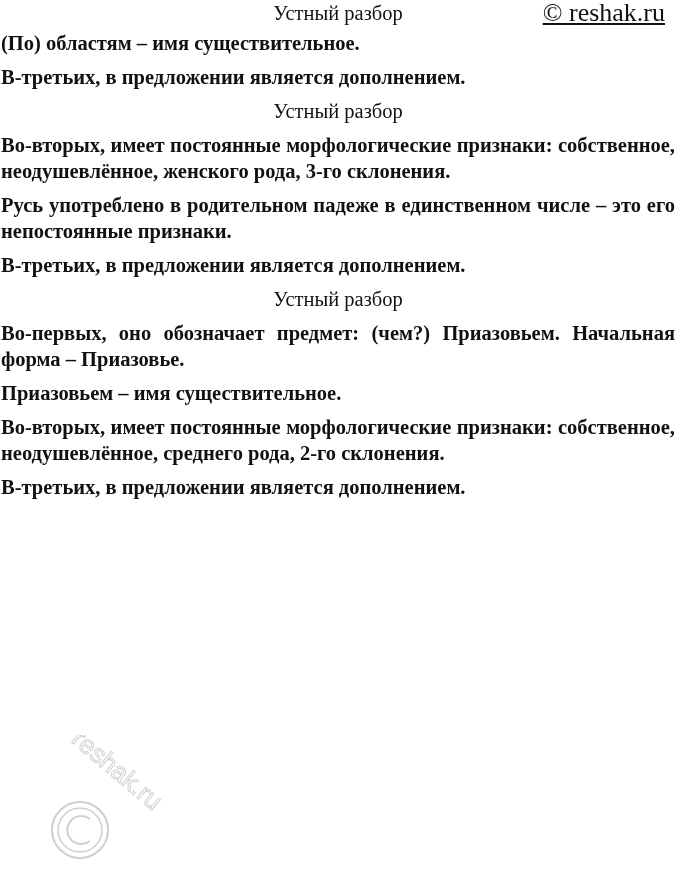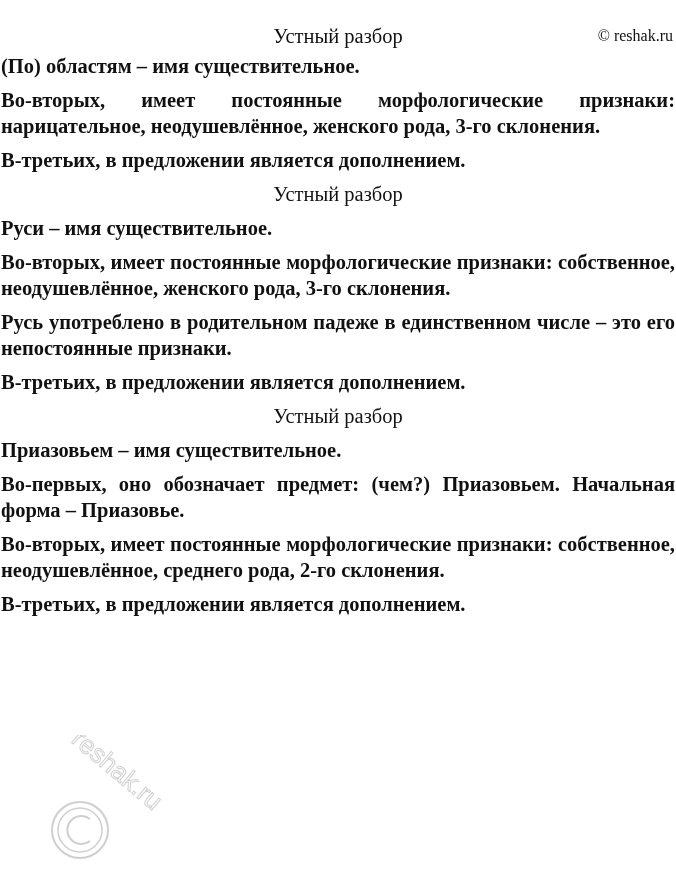--- a/index.html
+++ b/index.html
@@ -1,27 +1,27 @@
 <!DOCTYPE html>
 <html><head>
 <meta charset="utf-8">
 <style>
   html, body { margin: 0; padding: 0; background: #ffffff; }
   body {
     width: 676px; height: 893px; overflow: hidden; position: relative;
     font-family: "Liberation Serif", "DejaVu Serif", serif;
     color: #111111; font-size: 20.5px;
   }
-  .page { position: absolute; left: 1px; top: 0; width: 674px; margin-top: 23px; }
+  .page { position: absolute; left: 1px; top: 0; width: 674px; }
   .header-row { position: relative; height: 30px; }
   .section-title {
     text-align: center; font-size: 20.5px; line-height: 24px; padding-top: 1px;
   }
   .site-mark {
-    position: absolute; right: 2px; top: 1px; font-size: 16px; line-height: 24px;
+    position: absolute; right: 10px; top: 1px; font-size: 26px; line-height: 24px; text-decoration: underline;
   }
   p {
     margin: 0 0 8px 0; line-height: 26px; text-align: justify;
     text-align-last: left;
     font-weight: bold;
   }
   .sub-title {
     text-align: center; line-height: 26px; margin: 0 0 8px 0;
   }
   .watermark {
@@ -34,36 +34,34 @@
 
 <div class="page">
 
   <div class="header-row">
     <div class="section-title">Устный разбор</div>
     <div class="site-mark">© reshak.ru</div>
   </div>
 
   <div>
     <p>(По) областям – имя существительное.</p>
-    <p>Во-вторых, имеет постоянные морфологические признаки: нарицательное, неодушевлённое, женского рода, 3-го склонения.</p>
     <p>В-третьих, в предложении является дополнением.</p>
   </div>
 
   <div>
     <div class="sub-title">Устный разбор</div>
-    <p>Руси – имя существительное.</p>
     <p>Во-вторых, имеет постоянные морфологические признаки: собственное, неодушевлённое, женского рода, 3-го склонения.</p>
     <p>Русь употреблено в родительном падеже в единственном числе – это его непостоянные признаки.</p>
     <p>В-третьих, в предложении является дополнением.</p>
   </div>
 
   <div>
     <div class="sub-title">Устный разбор</div>
+    <p>Во-первых, оно обозначает предмет: (чем?) Приазовьем. Начальная форма – Приазовье.</p>
     <p>Приазовьем – имя существительное.</p>
-    <p>Во-первых, оно обозначает предмет: (чем?) Приазовьем. Начальная форма – Приазовье.</p>
     <p>Во-вторых, имеет постоянные морфологические признаки: собственное, неодушевлённое, среднего рода, 2-го склонения.</p>
     <p>В-третьих, в предложении является дополнением.</p>
   </div>
 </div>
 
 <div class="watermark">
   <svg width="150" height="140" viewBox="0 0 150 140">
     <circle cx="40" cy="95" r="28" fill="none" stroke="#777" stroke-width="2"></circle>
     <circle cx="40" cy="95" r="22" fill="none" stroke="#777" stroke-width="1.5"></circle>
     <path d="M50 84 A14 14 0 1 0 50 106" fill="none" stroke="#777" stroke-width="2"></path>

